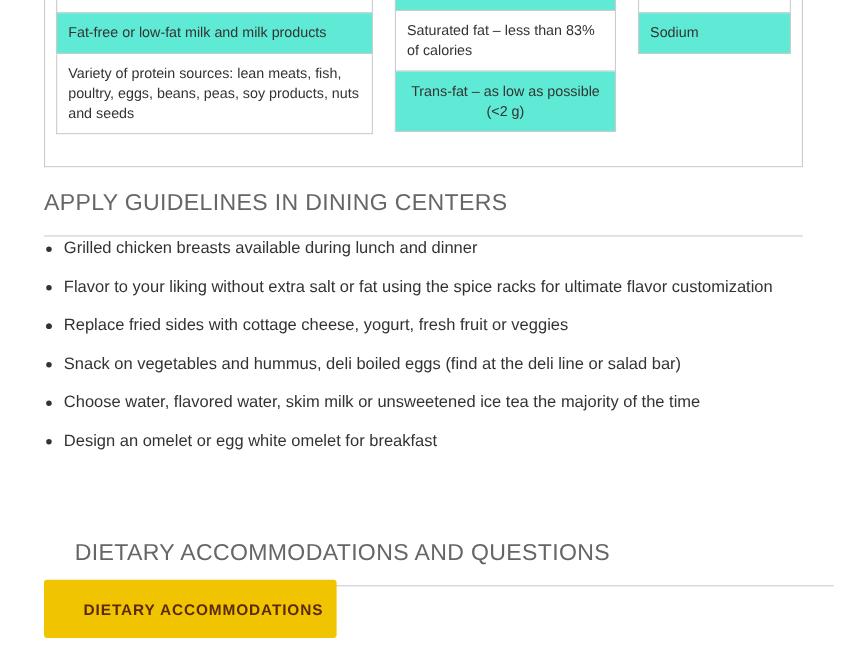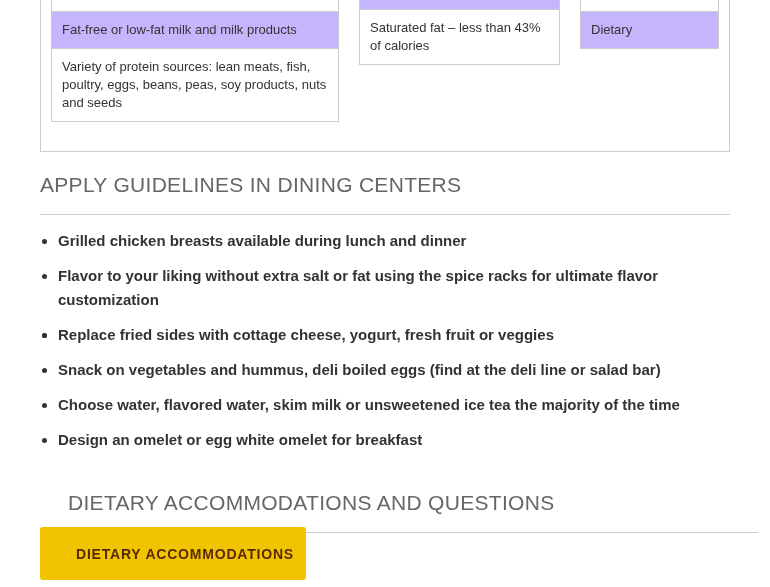--- a/index.html
+++ b/index.html
@@ -10,36 +10,36 @@
       position: absolute; left: 40px; top: -40px; width: 690px; height: 192px;
       border: 1px solid #cccccc; background: #fff;
     }
     .col { position: absolute; background: #fff; }
     .col .cell {
       border: 1px solid #cccccc; border-top: none;
       padding: 0 10px; font-size: 13px; line-height: 18px; color: #333;
       display: flex; align-items: center;
     }
     .col .cell.first { border-top: 1px solid #cccccc; }
-    .col .cell.alt { background: #c4b5fd; text-align: center; }
+    .col .cell.alt { background: #5eead4; text-align: center; }
 
     .col-a { left: 51px; top: -20px; width: 288px; }
     .col-b { left: 359px; top: -20px; width: 201px; }
     .col-c { left: 580px; top: -20px; width: 139px; }
 
     .section-heading {
       position: absolute; left: 40px; width: 690px;
       font-size: 21px; font-weight: 300; color: #666666; letter-spacing: 0.3px;
       border-bottom: 1px solid #cccccc; padding-bottom: 16px; line-height: 26px;
       text-transform: uppercase;
     }
     .h-apply { top: 172px; }
     .h-dietary { top: 490px; margin-left: 28px; }
 
-    .guidelines { position: absolute; left: 40px; top: 229px; width: 690px; list-style: none; font-weight: bold; }
+    .guidelines { position: absolute; left: 40px; top: 214px; width: 690px; list-style: none; }
     .guidelines li {
       position: relative; padding-left: 18px; font-size: 15px; line-height: 24px;
       color: #333; margin-bottom: 11px;
     }
     .guidelines li .bullet {
       position: absolute; left: 2px; top: 10px; width: 5px; height: 5px;
       background: #333; border-radius: 50%;
     }
 
     .cta {
@@ -67,30 +67,33 @@
   <div class="cell" style="height:73px;">
       <span>Variety of protein sources: lean meats, fish, poultry, eggs, beans, peas, soy products, nuts and seeds</span>
     </div>
 </div>
 
 <div class="col col-b">
   <div class="cell first alt" style="height:30px;">
       <span></span>
     </div>
   <div class="cell" style="height:55px;">
-      <span>Saturated fat – less than 43% of calories</span>
+      <span>Saturated fat – less than 83% of calories</span>
+    </div>
+  <div class="cell alt" style="height:55px;">
+      <span>Trans-fat – as low as possible (&lt;2 g)</span>
     </div>
 </div>
 
 <div class="col col-c">
   <div class="cell first" style="height:32px;">
       <span></span>
     </div>
   <div class="cell alt" style="height:37px;">
-      <span>Dietary</span>
+      <span>Sodium</span>
     </div>
 </div>
 
 <h2 class="section-heading h-apply">Apply Guidelines in Dining Centers</h2>
 
 <ul class="guidelines">
   <li><span class="bullet"></span><span>Grilled chicken breasts available during lunch and dinner</span></li>
   <li><span class="bullet"></span><span>Flavor to your liking without extra salt or fat using the spice racks for ultimate flavor customization</span></li>
   <li><span class="bullet"></span></li>
   <li><span class="bullet"></span><span>Replace fried sides with cottage cheese, yogurt, fresh fruit or veggies</span></li>

